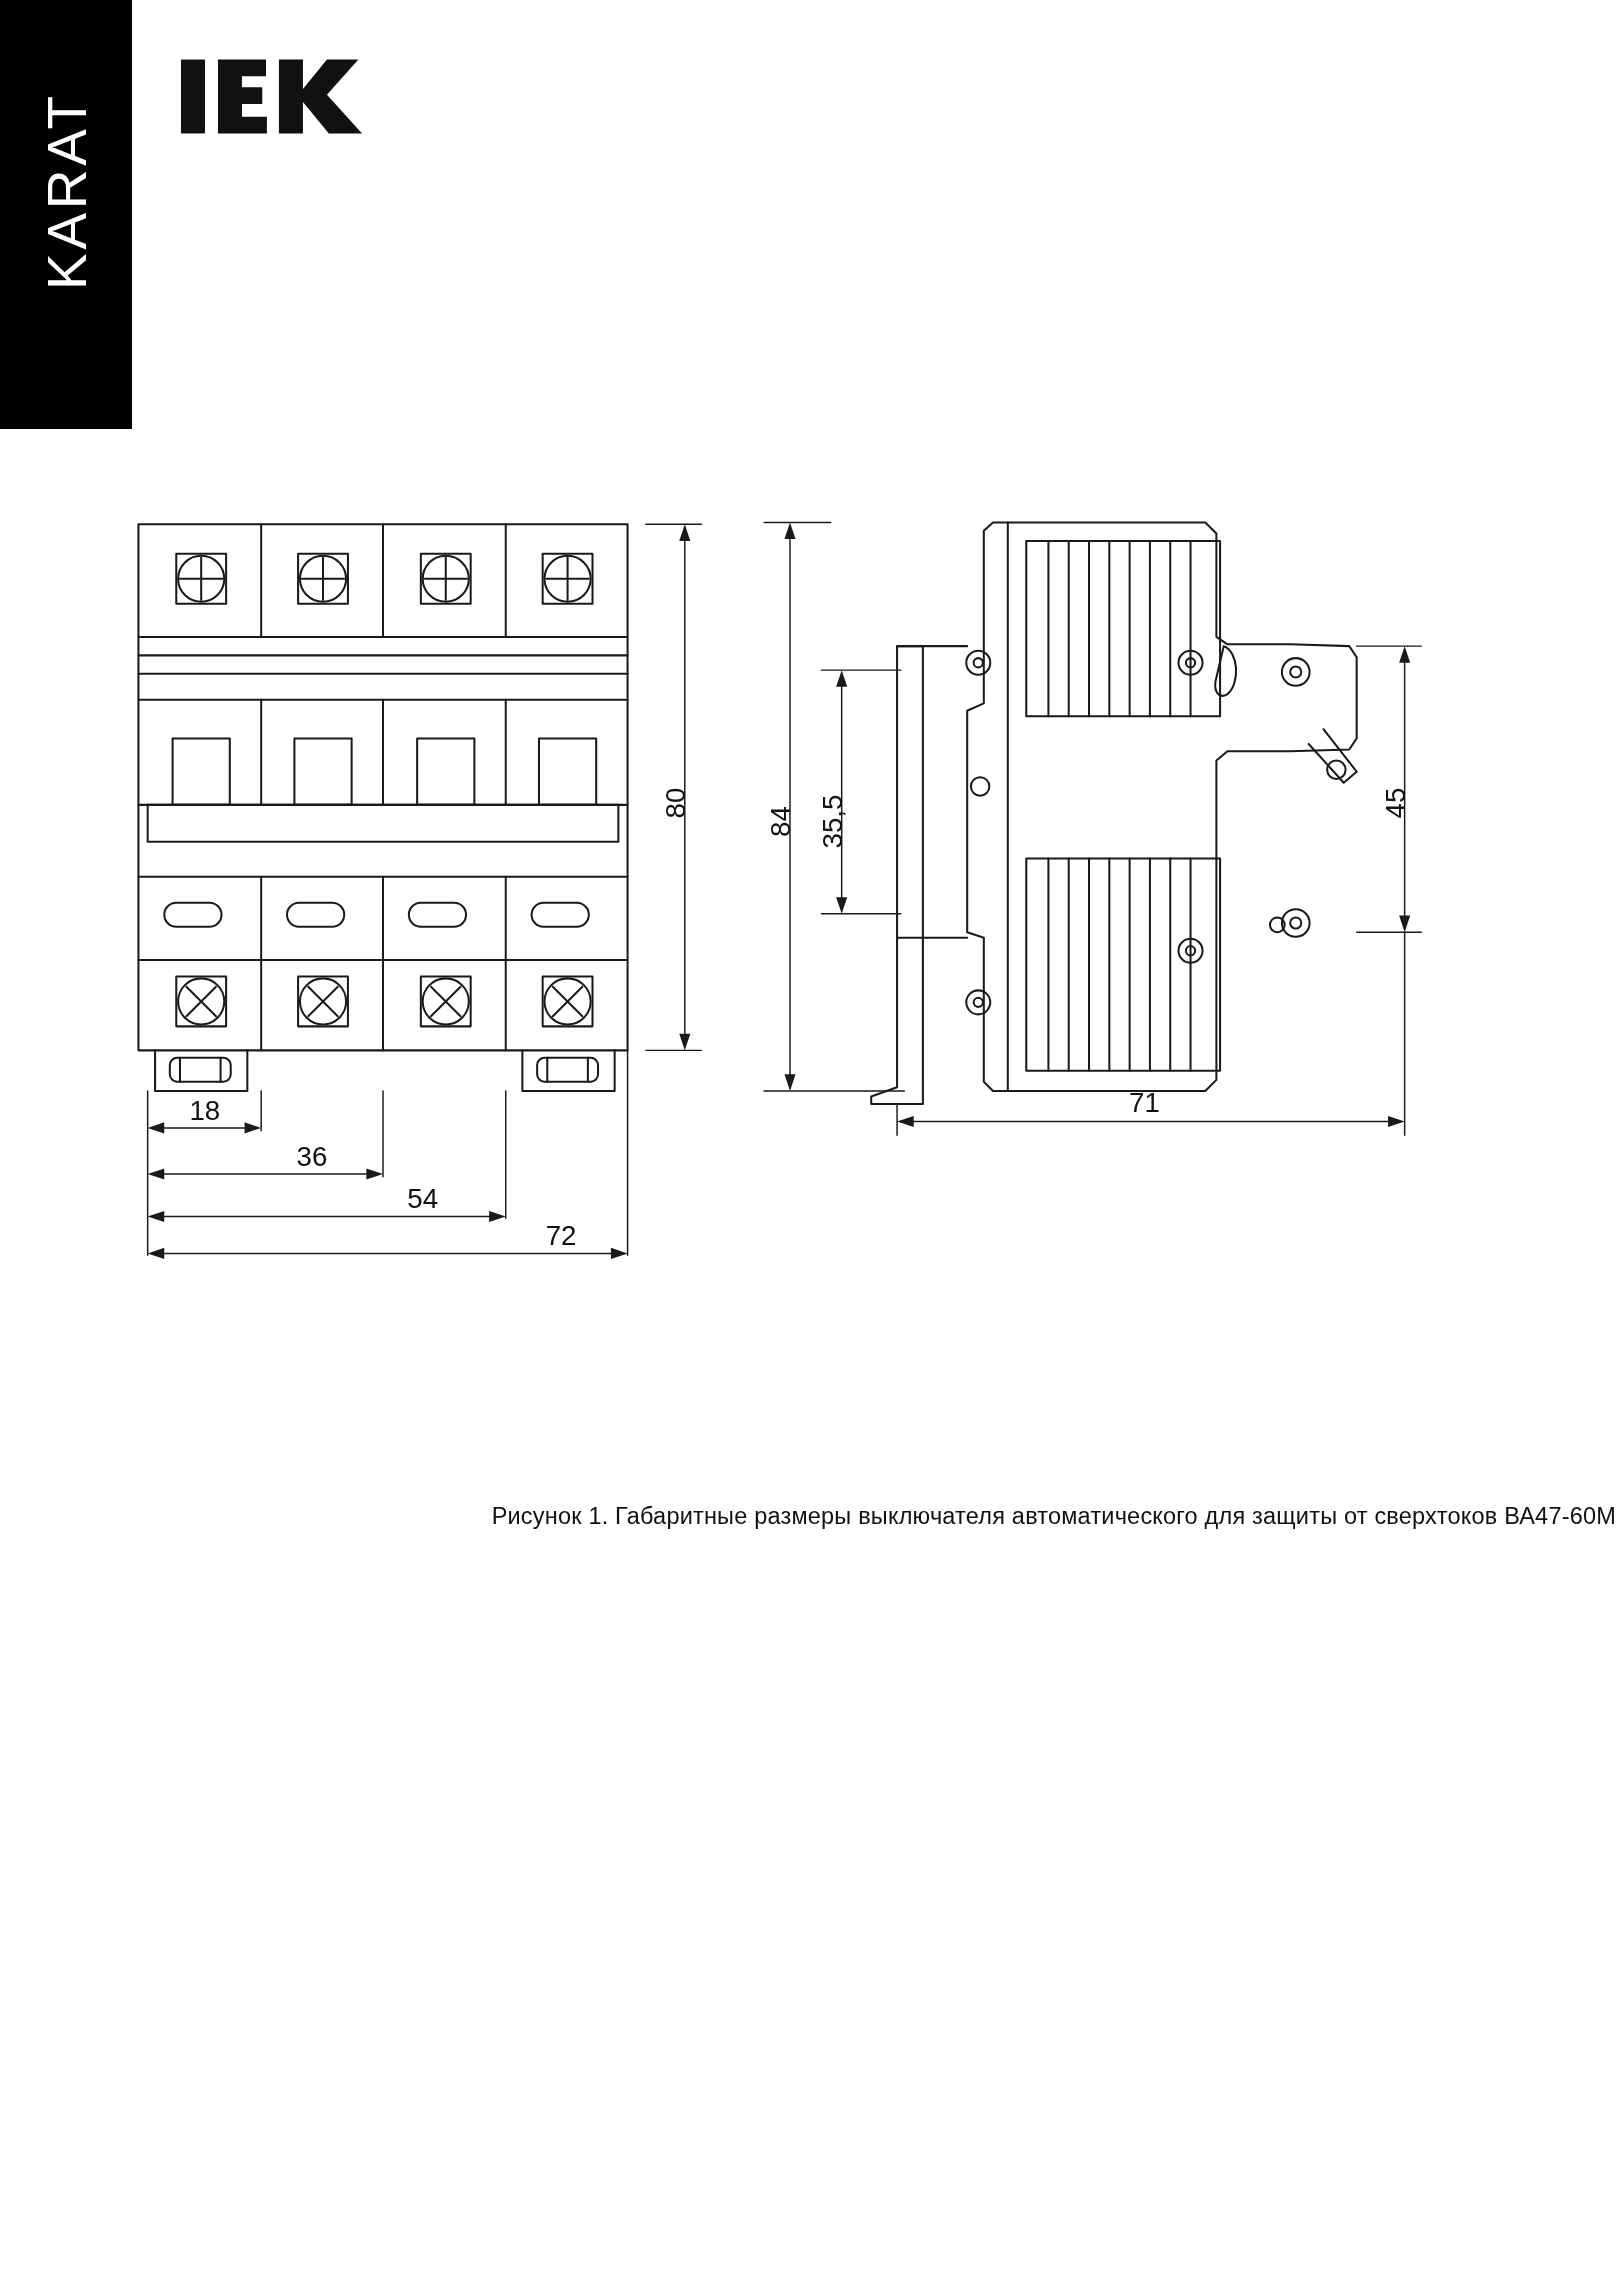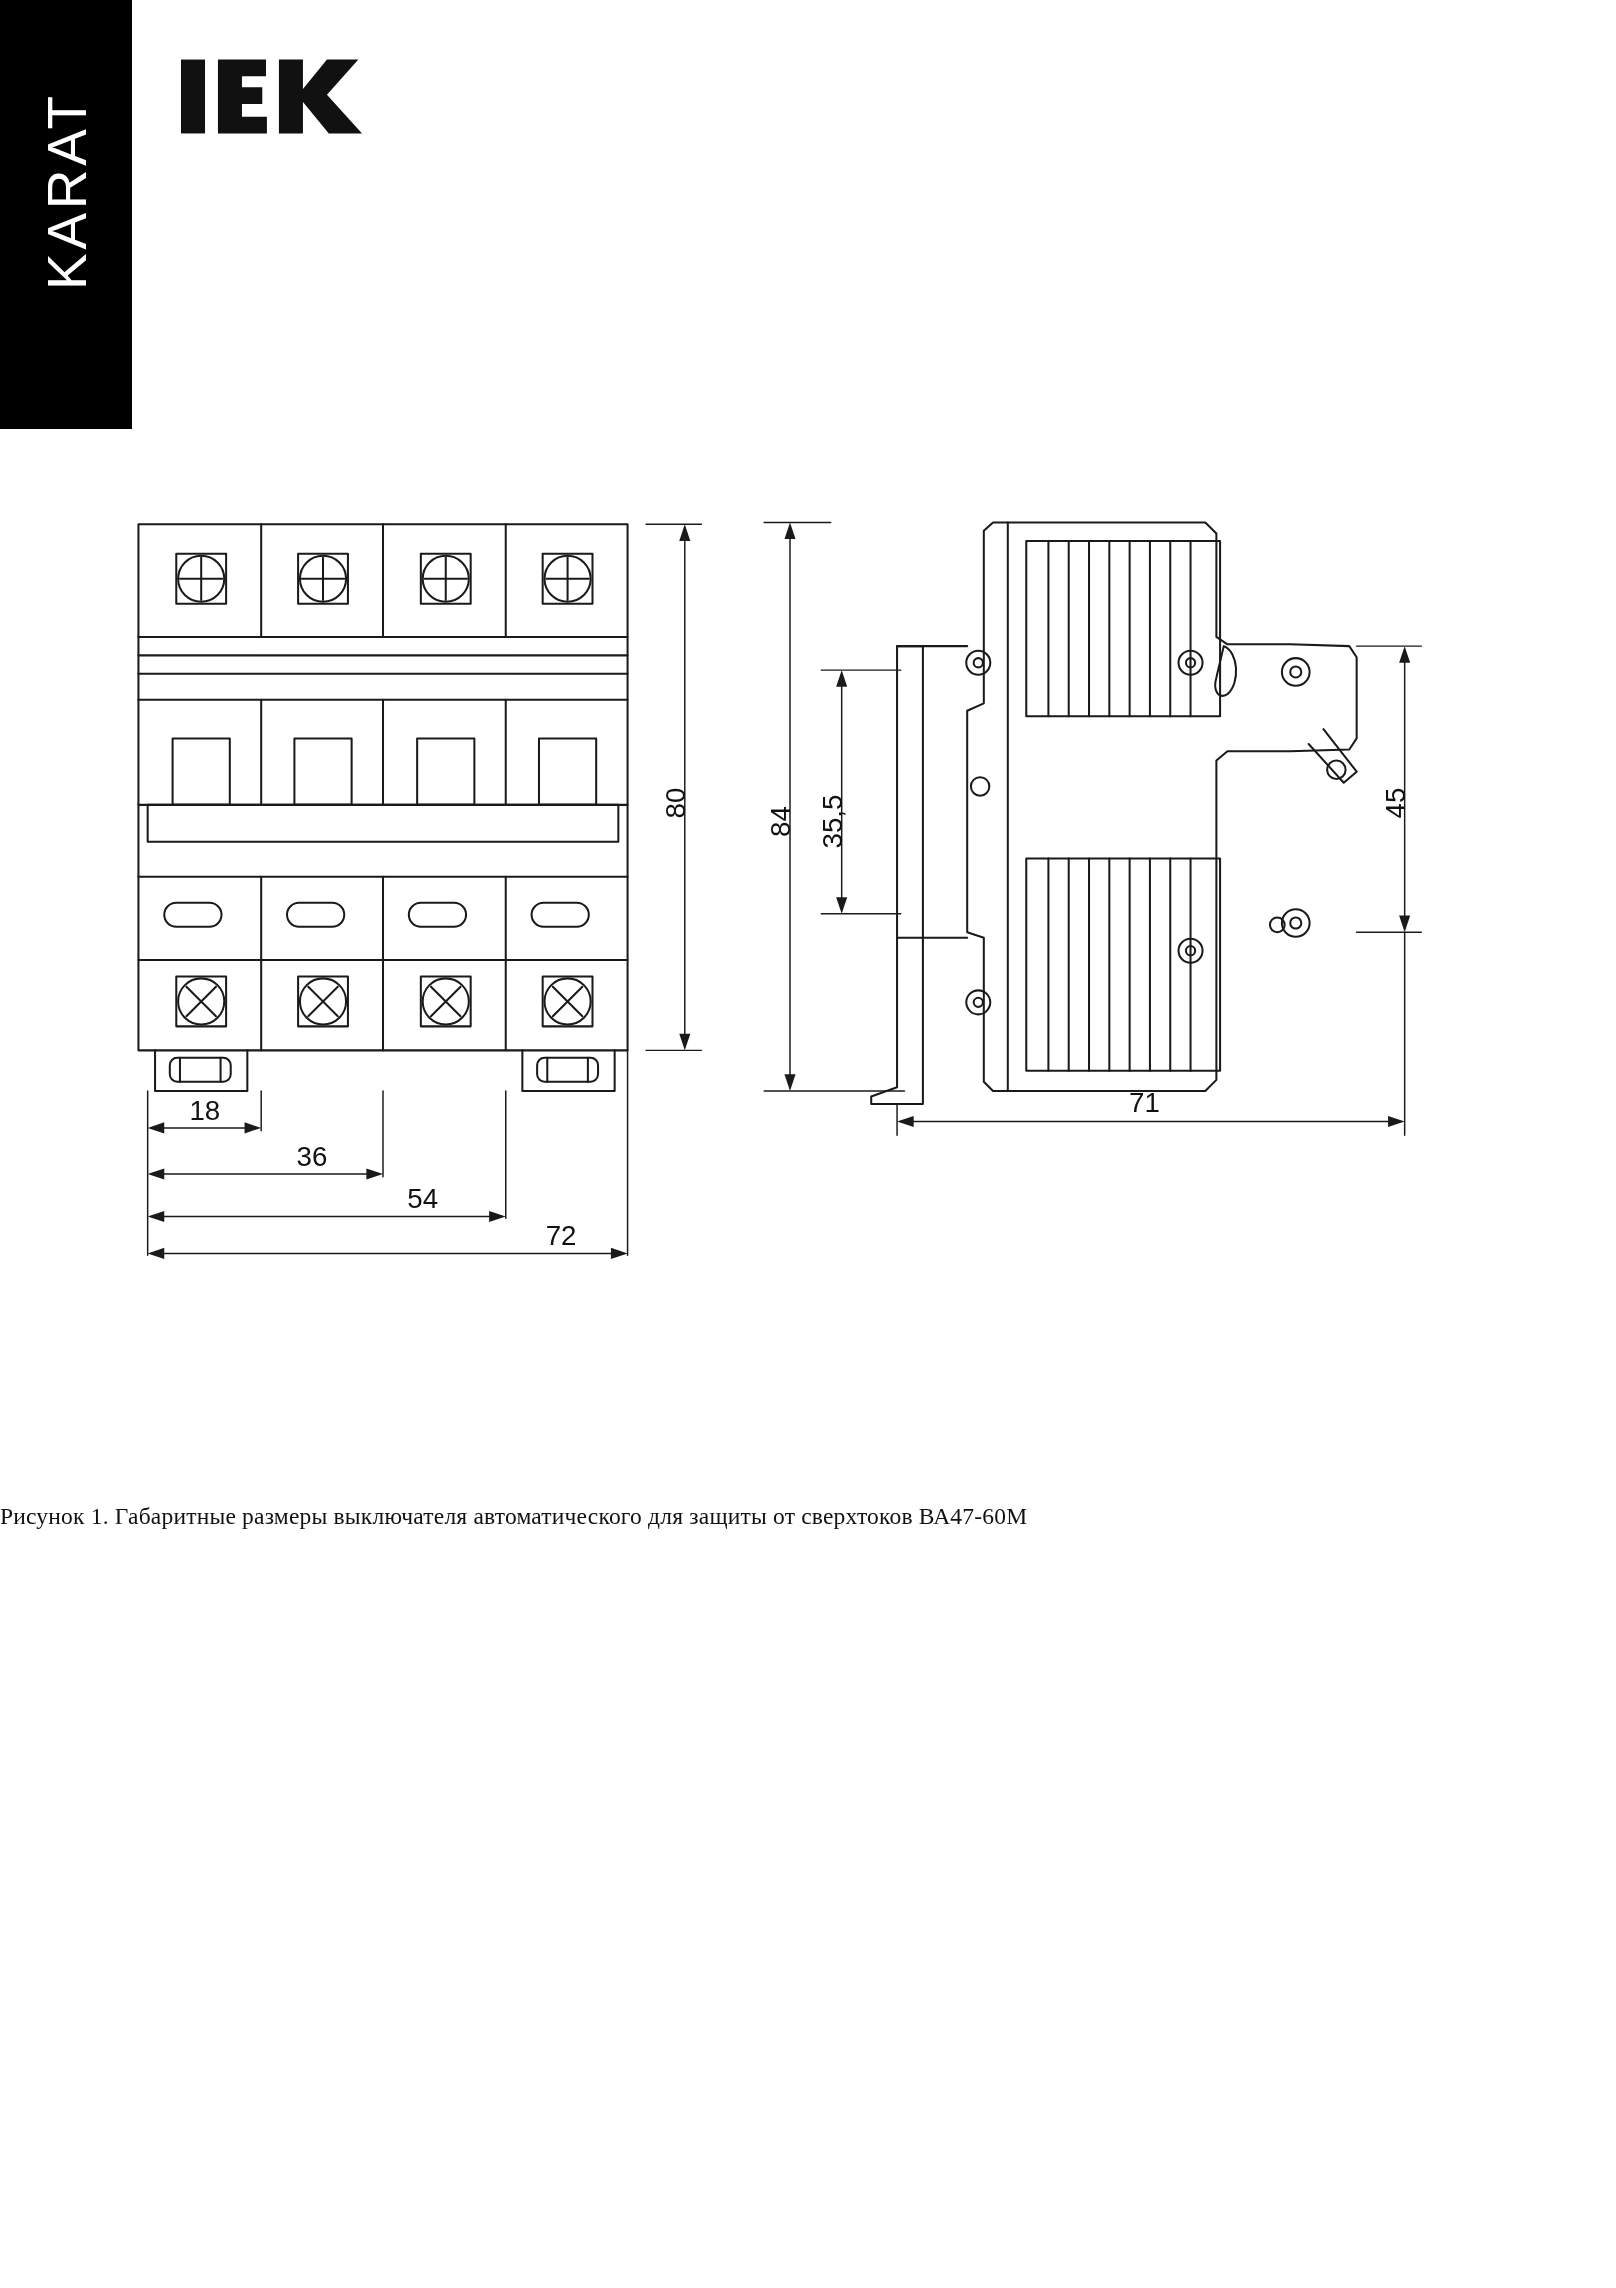--- a/index.html
+++ b/index.html
@@ -54,23 +54,23 @@
     width: 1616px;
     height: 2289px;
   }
 
   
   .caption {
     position: absolute;
     left: 0;
     top: 1503px;
     width: 1616px;
-    text-align: left;
+    text-align: right;
     font-size: 23.5px;
-    font-family: Liberation Serif, serif;
+    font-family: Liberation Sans, sans-serif;
     color: #111111;
     letter-spacing: 0.2px;
   }
 </style>
 </head>
 <body>
 
 <div class="brand-block"></div>
 <div class="brand-text">KARAT</div>
 

